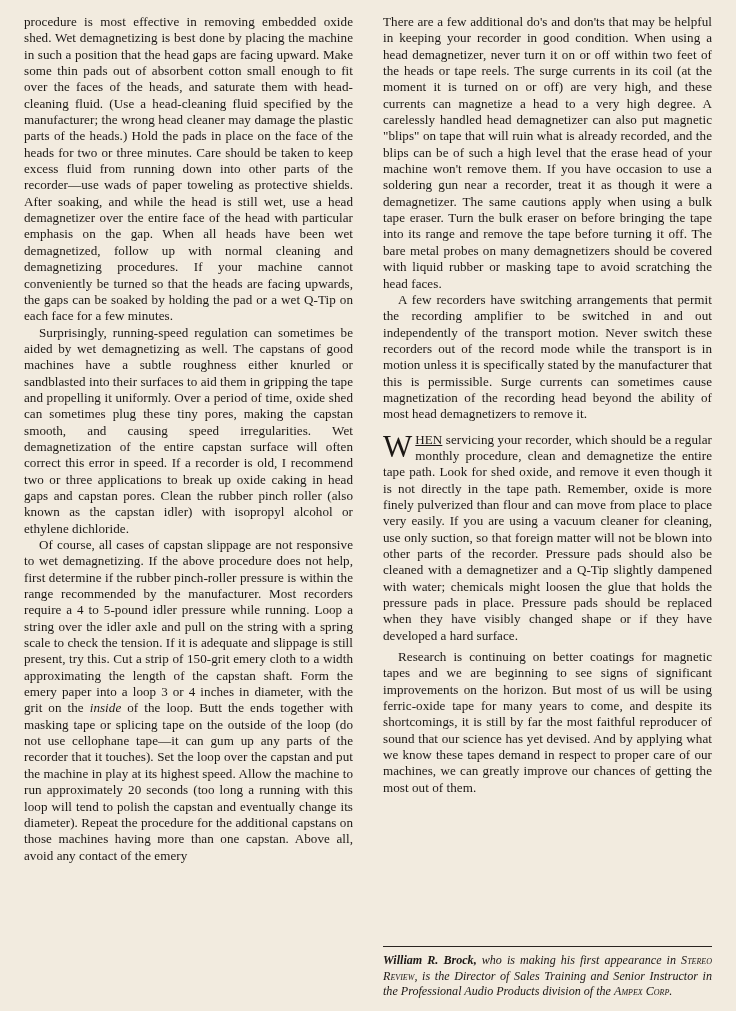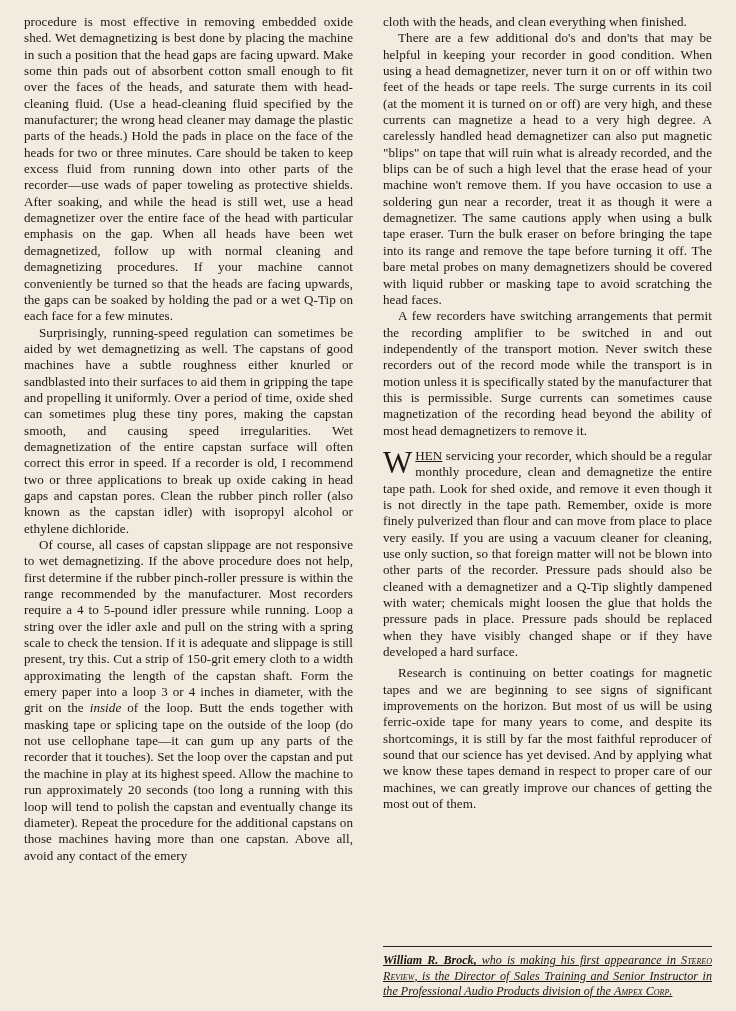--- a/index.html
+++ b/index.html
@@ -62,21 +62,20 @@
   }
   .smallcaps {
     font-variant: small-caps;
     text-decoration: underline;
   }
   .byline-wrap {
     position: absolute;
     left: 0;
     right: 0;
     bottom: 2px;
-    text-decoration: underline;
   }
   .byline-rule {
     border-top: 1px solid #2a2420;
     width: 100%;
     margin-bottom: 6px;
   }
   .byline {
     font-size: 12.1px;
     line-height: 15.2px;
     text-align: justify;
@@ -98,21 +97,20 @@
 <div class="page">
   <div class="columns">
 
     <div class="col">
       <p class="noindent">procedure is most effective in removing embedded oxide shed. Wet demagnetizing is best done by placing the machine in such a position that the head gaps are facing upward. Make some thin pads out of absorbent cotton small enough to fit over the faces of the heads, and saturate them with head-cleaning fluid. (Use a head-cleaning fluid specified by the manufacturer; the wrong head cleaner may damage the plastic parts of the heads.) Hold the pads in place on the face of the heads for two or three minutes. Care should be taken to keep excess fluid from running down into other parts of the recorder—use wads of paper toweling as protective shields. After soaking, and while the head is still wet, use a head demagnetizer over the entire face of the head with particular emphasis on the gap. When all heads have been wet demagnetized, follow up with normal cleaning and demagnetizing procedures. If your machine cannot conveniently be turned so that the heads are facing upwards, the gaps can be soaked by holding the pad or a wet Q-Tip on each face for a few minutes.</p>
       <p>Surprisingly, running-speed regulation can sometimes be aided by wet demagnetizing as well. The capstans of good machines have a subtle roughness either knurled or sandblasted into their surfaces to aid them in gripping the tape and propelling it uniformly. Over a period of time, oxide shed can sometimes plug these tiny pores, making the capstan smooth, and causing speed irregularities. Wet demagnetization of the entire capstan surface will often correct this error in speed. If a recorder is old, I recommend two or three applications to break up oxide caking in head gaps and capstan pores. Clean the rubber pinch roller (also known as the capstan idler) with isopropyl alcohol or ethylene dichloride.</p>
       <p>Of course, all cases of capstan slippage are not responsive to wet demagnetizing. If the above procedure does not help, first determine if the rubber pinch-roller pressure is within the range recommended by the manufacturer. Most recorders require a 4 to 5-pound idler pressure while running. Loop a string over the idler axle and pull on the string with a spring scale to check the tension. If it is adequate and slippage is still present, try this. Cut a strip of 150-grit emery cloth to a width approximating the length of the capstan shaft. Form the emery paper into a loop 3 or 4 inches in diameter, with the grit on the <i>inside</i> of the loop. Butt the ends together with masking tape or splicing tape on the outside of the loop (do not use cellophane tape—it can gum up any parts of the recorder that it touches). Set the loop over the capstan and put the machine in play at its highest speed. Allow the machine to run approximately 20 seconds (too long a running with this loop will tend to polish the capstan and eventually change its diameter). Repeat the procedure for the additional capstans on those machines having more than one capstan. Above all, avoid any contact of the emery</p>
     </div>
 
     <div class="col">
-      <p class="noindent">cloth with the heads, and clean everything when finished.</p>
       <p>There are a few additional do's and don'ts that may be helpful in keeping your recorder in good condition. When using a head demagnetizer, never turn it on or off within two feet of the heads or tape reels. The surge currents in its coil (at the moment it is turned on or off) are very high, and these currents can magnetize a head to a very high degree. A carelessly handled head demagnetizer can also put magnetic "blips" on tape that will ruin what is already recorded, and the blips can be of such a high level that the erase head of your machine won't remove them. If you have occasion to use a soldering gun near a recorder, treat it as though it were a demagnetizer. The same cautions apply when using a bulk tape eraser. Turn the bulk eraser on before bringing the tape into its range and remove the tape before turning it off. The bare metal probes on many demagnetizers should be covered with liquid rubber or masking tape to avoid scratching the head faces.</p>
       <p>A few recorders have switching arrangements that permit the recording amplifier to be switched in and out independently of the transport motion. Never switch these recorders out of the record mode while the transport is in motion unless it is specifically stated by the manufacturer that this is permissible. Surge currents can sometimes cause magnetization of the recording head beyond the ability of most head demagnetizers to remove it.</p>
 
       <p class="dropcap-para"><span class="dropcap">W</span><span class="smallcaps">HEN</span><span> servicing your recorder, which should be a regular monthly procedure, clean and demagnetize the entire tape path. Look for shed oxide, and remove it even though it is not directly in the tape path. Remember, oxide is more finely pulverized than flour and can move from place to place very easily. If you are using a vacuum cleaner for cleaning, use only suction, so that foreign matter will not be blown into other parts of the recorder. Pressure pads should also be cleaned with a demagnetizer and a Q-Tip slightly dampened with water; chemicals might loosen the glue that holds the pressure pads in place. Pressure pads should be replaced when they have visibly changed shape or if they have developed a hard surface.</span></p>
 
       <div class="spacer-sm"></div>
 
       <p class="noindent" style="text-indent:15px">Research is continuing on better coatings for magnetic tapes and we are beginning to see signs of significant improvements on the horizon. But most of us will be using ferric-oxide tape for many years to come, and despite its shortcomings, it is still by far the most faithful reproducer of sound that our science has yet devised. And by applying what we know these tapes demand in respect to proper care of our machines, we can greatly improve our chances of getting the most out of them.</p>
 
       <div class="byline-wrap">

